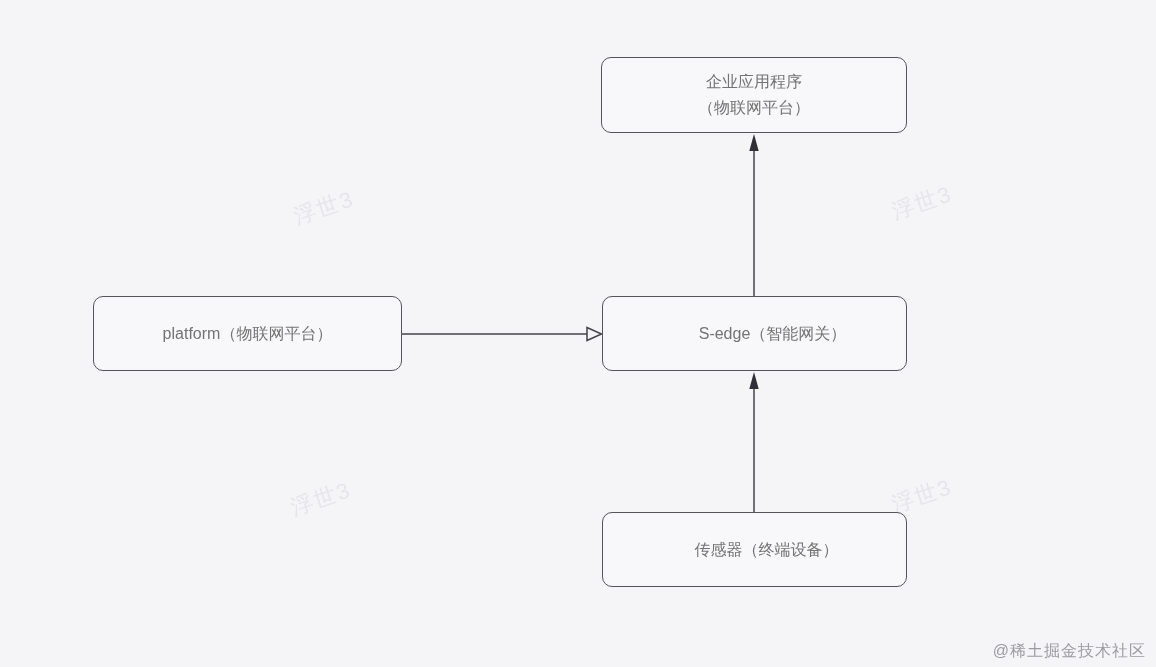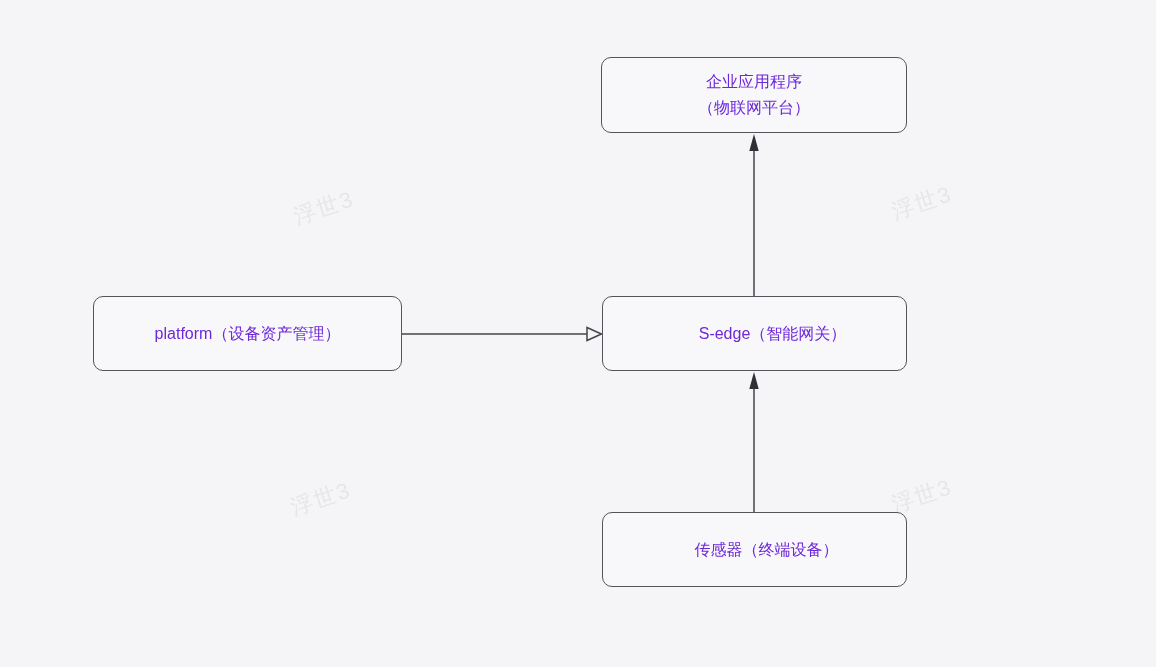--- a/index.html
+++ b/index.html
@@ -22,21 +22,21 @@
   }
   .node {
     position: absolute;
     background: #f8f8fa;
     border: 1.6px solid #54545a;
     border-radius: 10px;
     display: flex;
     flex-direction: column;
     align-items: center;
     justify-content: center;
-    color: #6d28d9;
+    color: #737373;
     font-size: 16px;
     line-height: 26px;
     text-align: center;
     white-space: nowrap;
   }
   .node-enterprise { left: 601px; top: 57px;  width: 306px; height: 76px; }
   .node-platform   { left: 93px;  top: 296px; width: 309px; height: 75px; }
   .node-sedge      { left: 602px; top: 296px; width: 305px; height: 75px; padding-left: 36px; }
   .node-sensor     { left: 602px; top: 512px; width: 305px; height: 75px; padding-left: 24px; }
   .wm {
@@ -88,25 +88,26 @@
   <span class="wm wm-2">浮世3</span>
   <span class="wm wm-3">浮世3</span>
   <span class="wm wm-4">浮世3</span>
 
   <div class="node node-enterprise">
     <span>企业应用程序</span>
     <span>（物联网平台）</span>
   </div>
 
   <div class="node node-platform">
-    <span>platform（设备资产管理）</span>
+    <span>platform（物联网平台）</span>
   </div>
 
   <div class="node node-sedge">
     <span>S-edge（智能网关）</span>
   </div>
 
   <div class="node node-sensor">
     <span>传感器（终端设备）</span>
   </div>
 
+  <div class="attribution">@稀土掘金技术社区</div>
 
 </div>
 
 </body></html>

